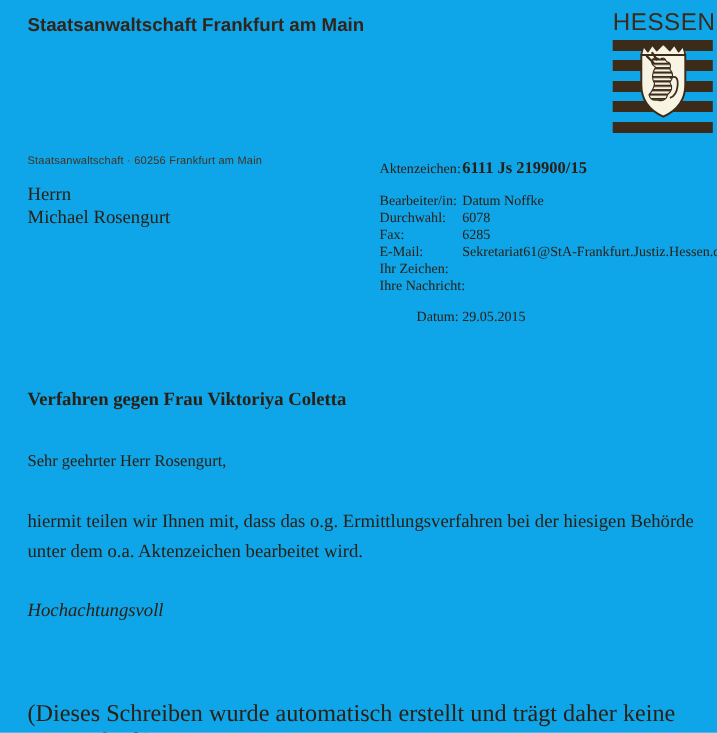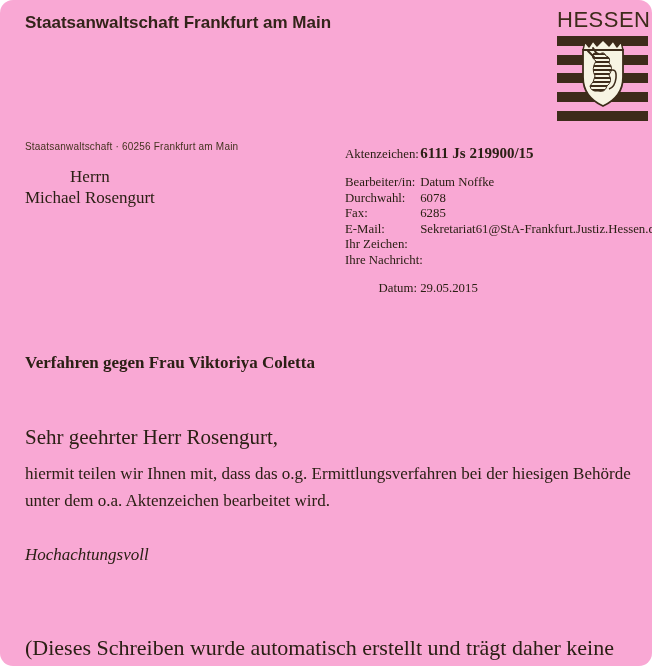--- a/index.html
+++ b/index.html
@@ -1,23 +1,22 @@
 <!DOCTYPE html>
 <html><head>
 <meta charset="utf-8">
 <style>
   html,body{margin:0;padding:0;}
   .page{
     position:relative;
     width:652px;height:666px;
-    background:#f9a8d4;
+    background:#0ea5e9;
     overflow:hidden;
     font-family:"Liberation Serif", serif;
     color:#2b2015;
-    border-radius:13px;
   }
   .header-title{
     position:absolute;left:25px;top:13px;
     font-family:"Liberation Sans", sans-serif;
     font-weight:bold;font-size:17px;color:#33241a;
   }
   
   .logo{position:absolute;left:557px;top:9px;width:91px;}
   .logo-text{
     font-family:"Liberation Sans", sans-serif;
@@ -36,35 +35,35 @@
     position:absolute;left:50%;top:1px;transform:translateX(-50%);
   }
   
   .sender-line{
     position:absolute;left:25px;top:141px;
     font-family:"Liberation Sans", sans-serif;
     font-size:10px;color:#43331f;letter-spacing:0.2px;
   }
   .recipient{
     position:absolute;left:25px;top:166px;
-    font-size:17px;line-height:21px;text-align:center;
+    font-size:17px;line-height:21px;
   }
   .ref-block{position:absolute;left:345px;top:0;width:307px;}
   .ref-row{white-space:nowrap;font-size:12.8px;}
   .ref-label{display:inline-block;width:72px;}
   .akten-row{position:absolute;left:0;top:145px;}
   .akten-row .ref-value{font-weight:bold;font-size:15px;margin-top:20px;}
   .detail-rows{position:absolute;left:0;top:175px;line-height:15.5px;}
   .datum-row{position:absolute;left:0;top:281px;text-align:right;}
   
   .subject{
     position:absolute;left:25px;top:353px;
     font-size:17px;font-weight:bold;
   }
-  .salutation{position:absolute;left:25px;top:412px;font-size:21px;margin-top:13px;}
+  .salutation{position:absolute;left:25px;top:412px;font-size:15px;}
   .paragraph{
     position:absolute;left:25px;top:460px;width:618px;
     font-size:17px;line-height:27px;
   }
   .closing{position:absolute;left:25px;top:545px;font-size:17px;font-style:italic;}
   .footer-note{position:absolute;left:25px;top:635px;font-size:22px;}
 </style>
 </head>
 <body>
 

